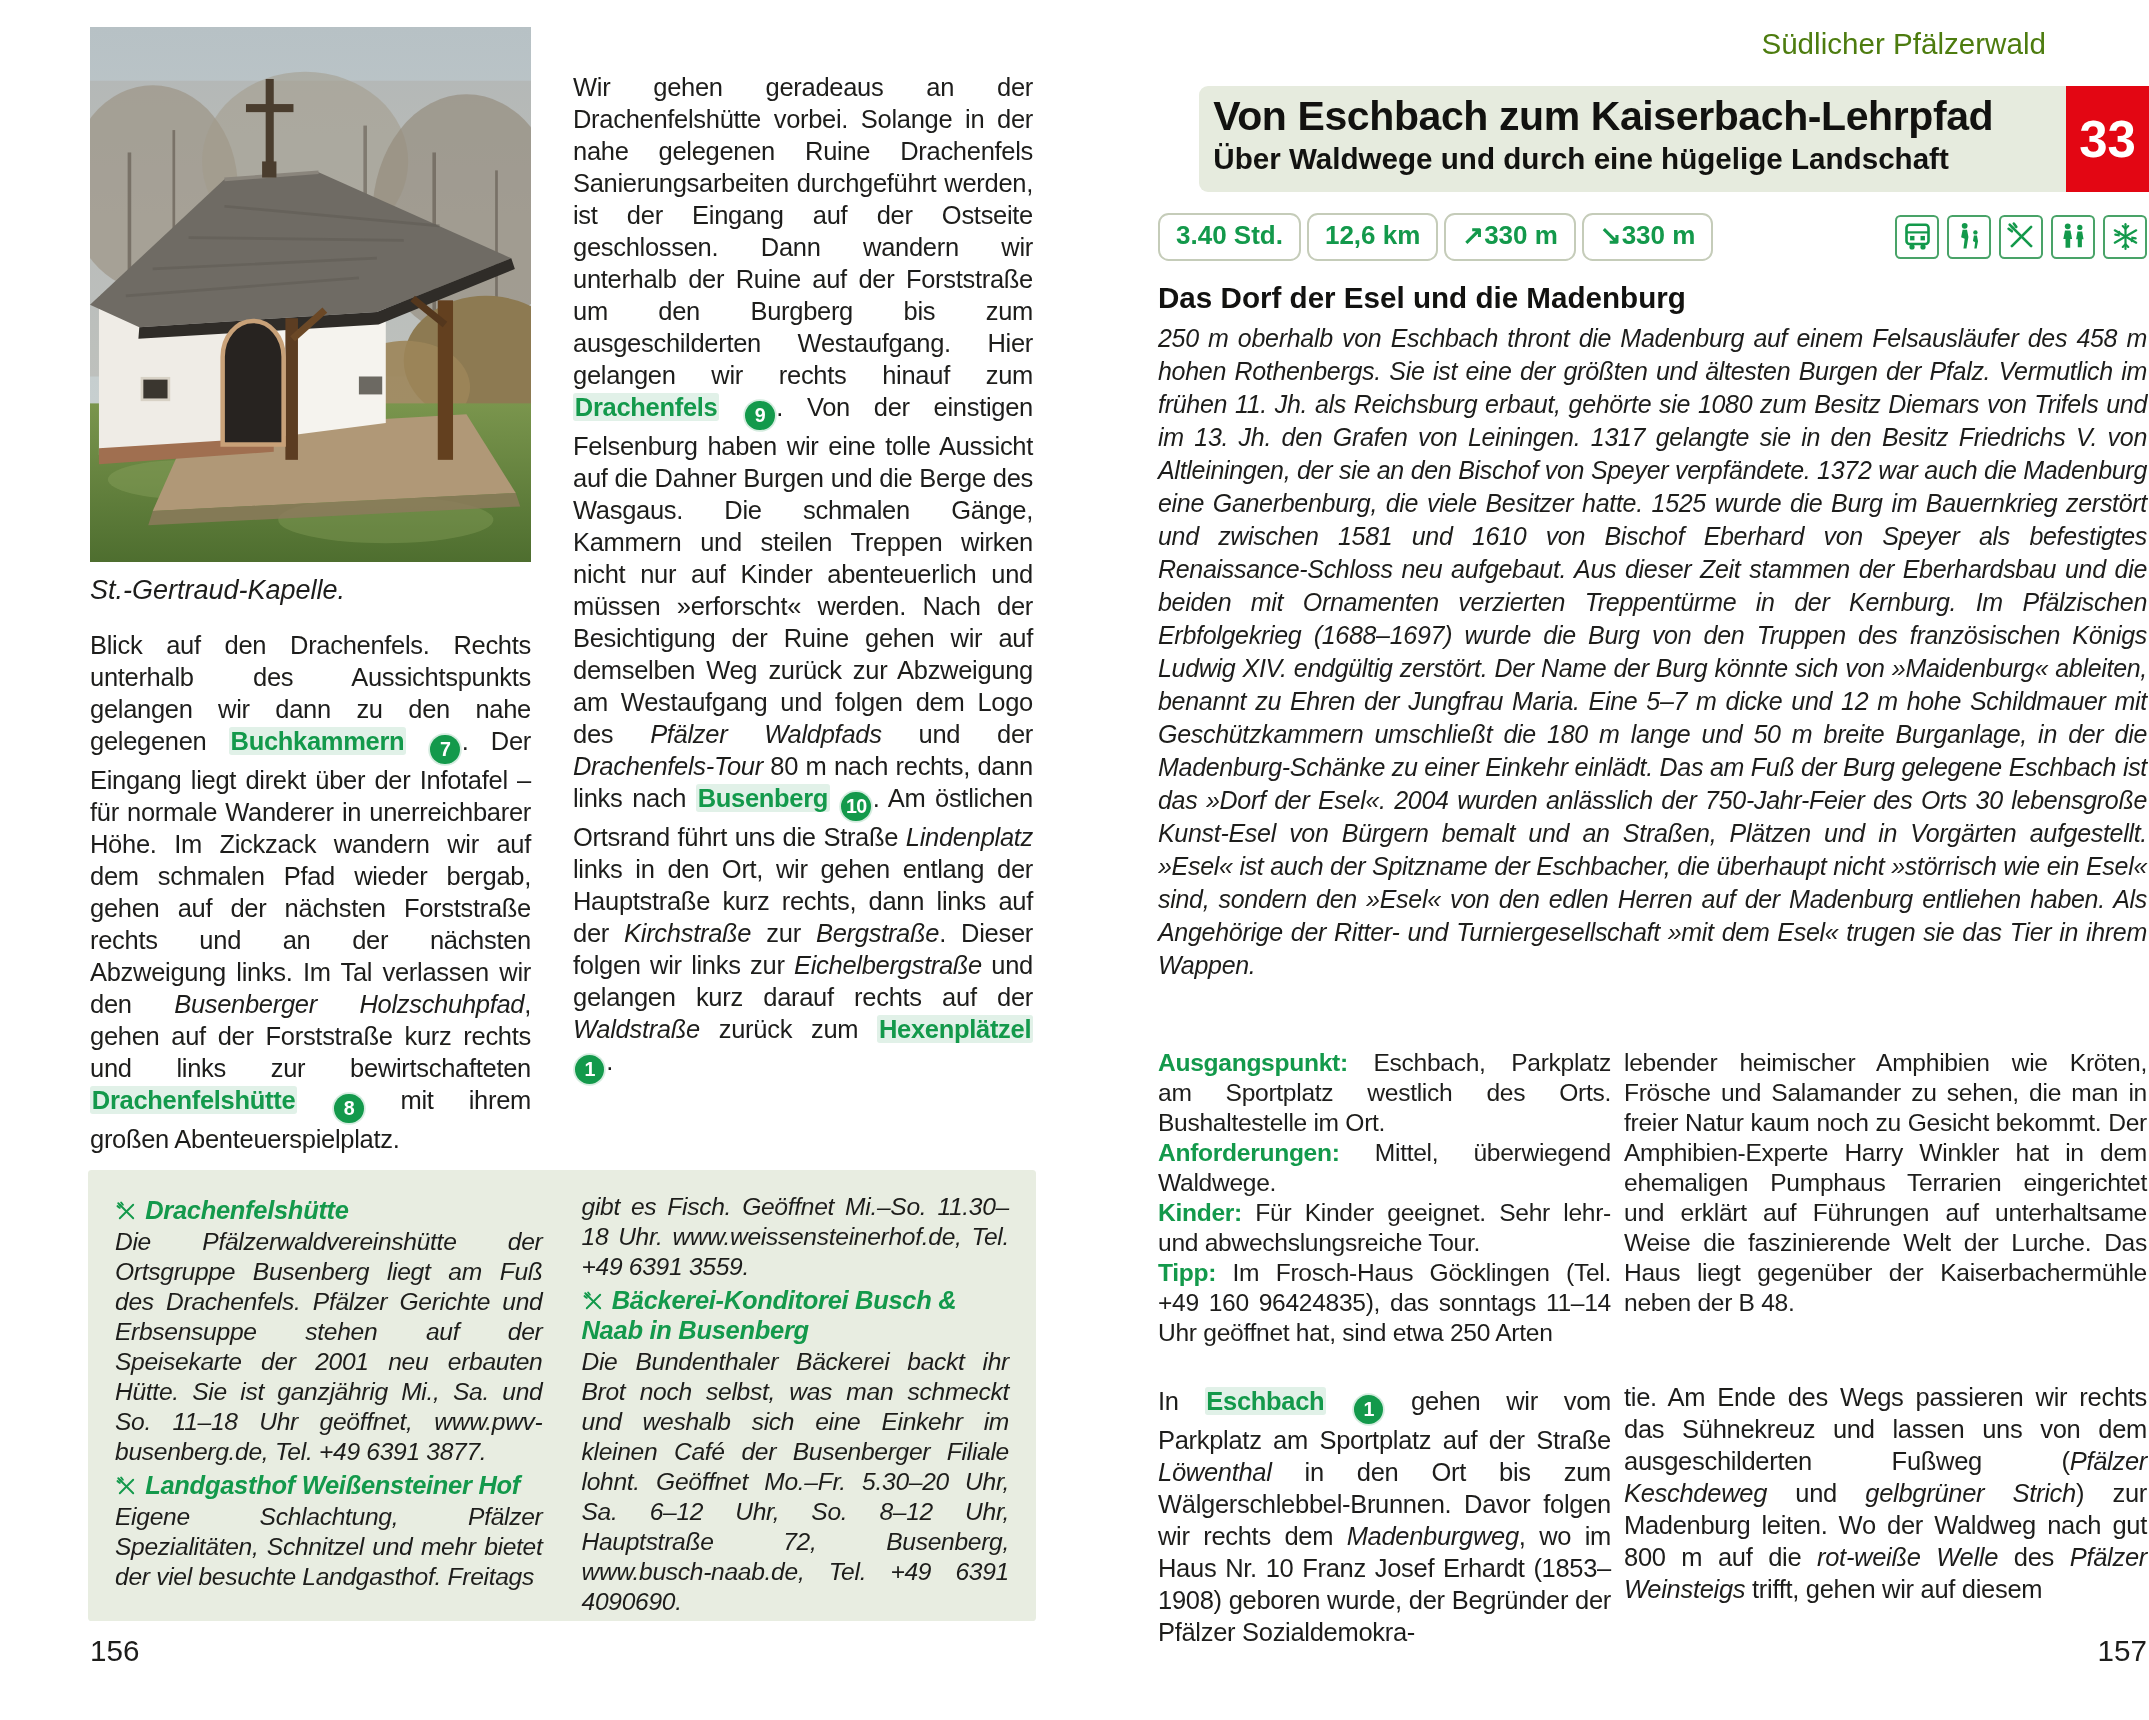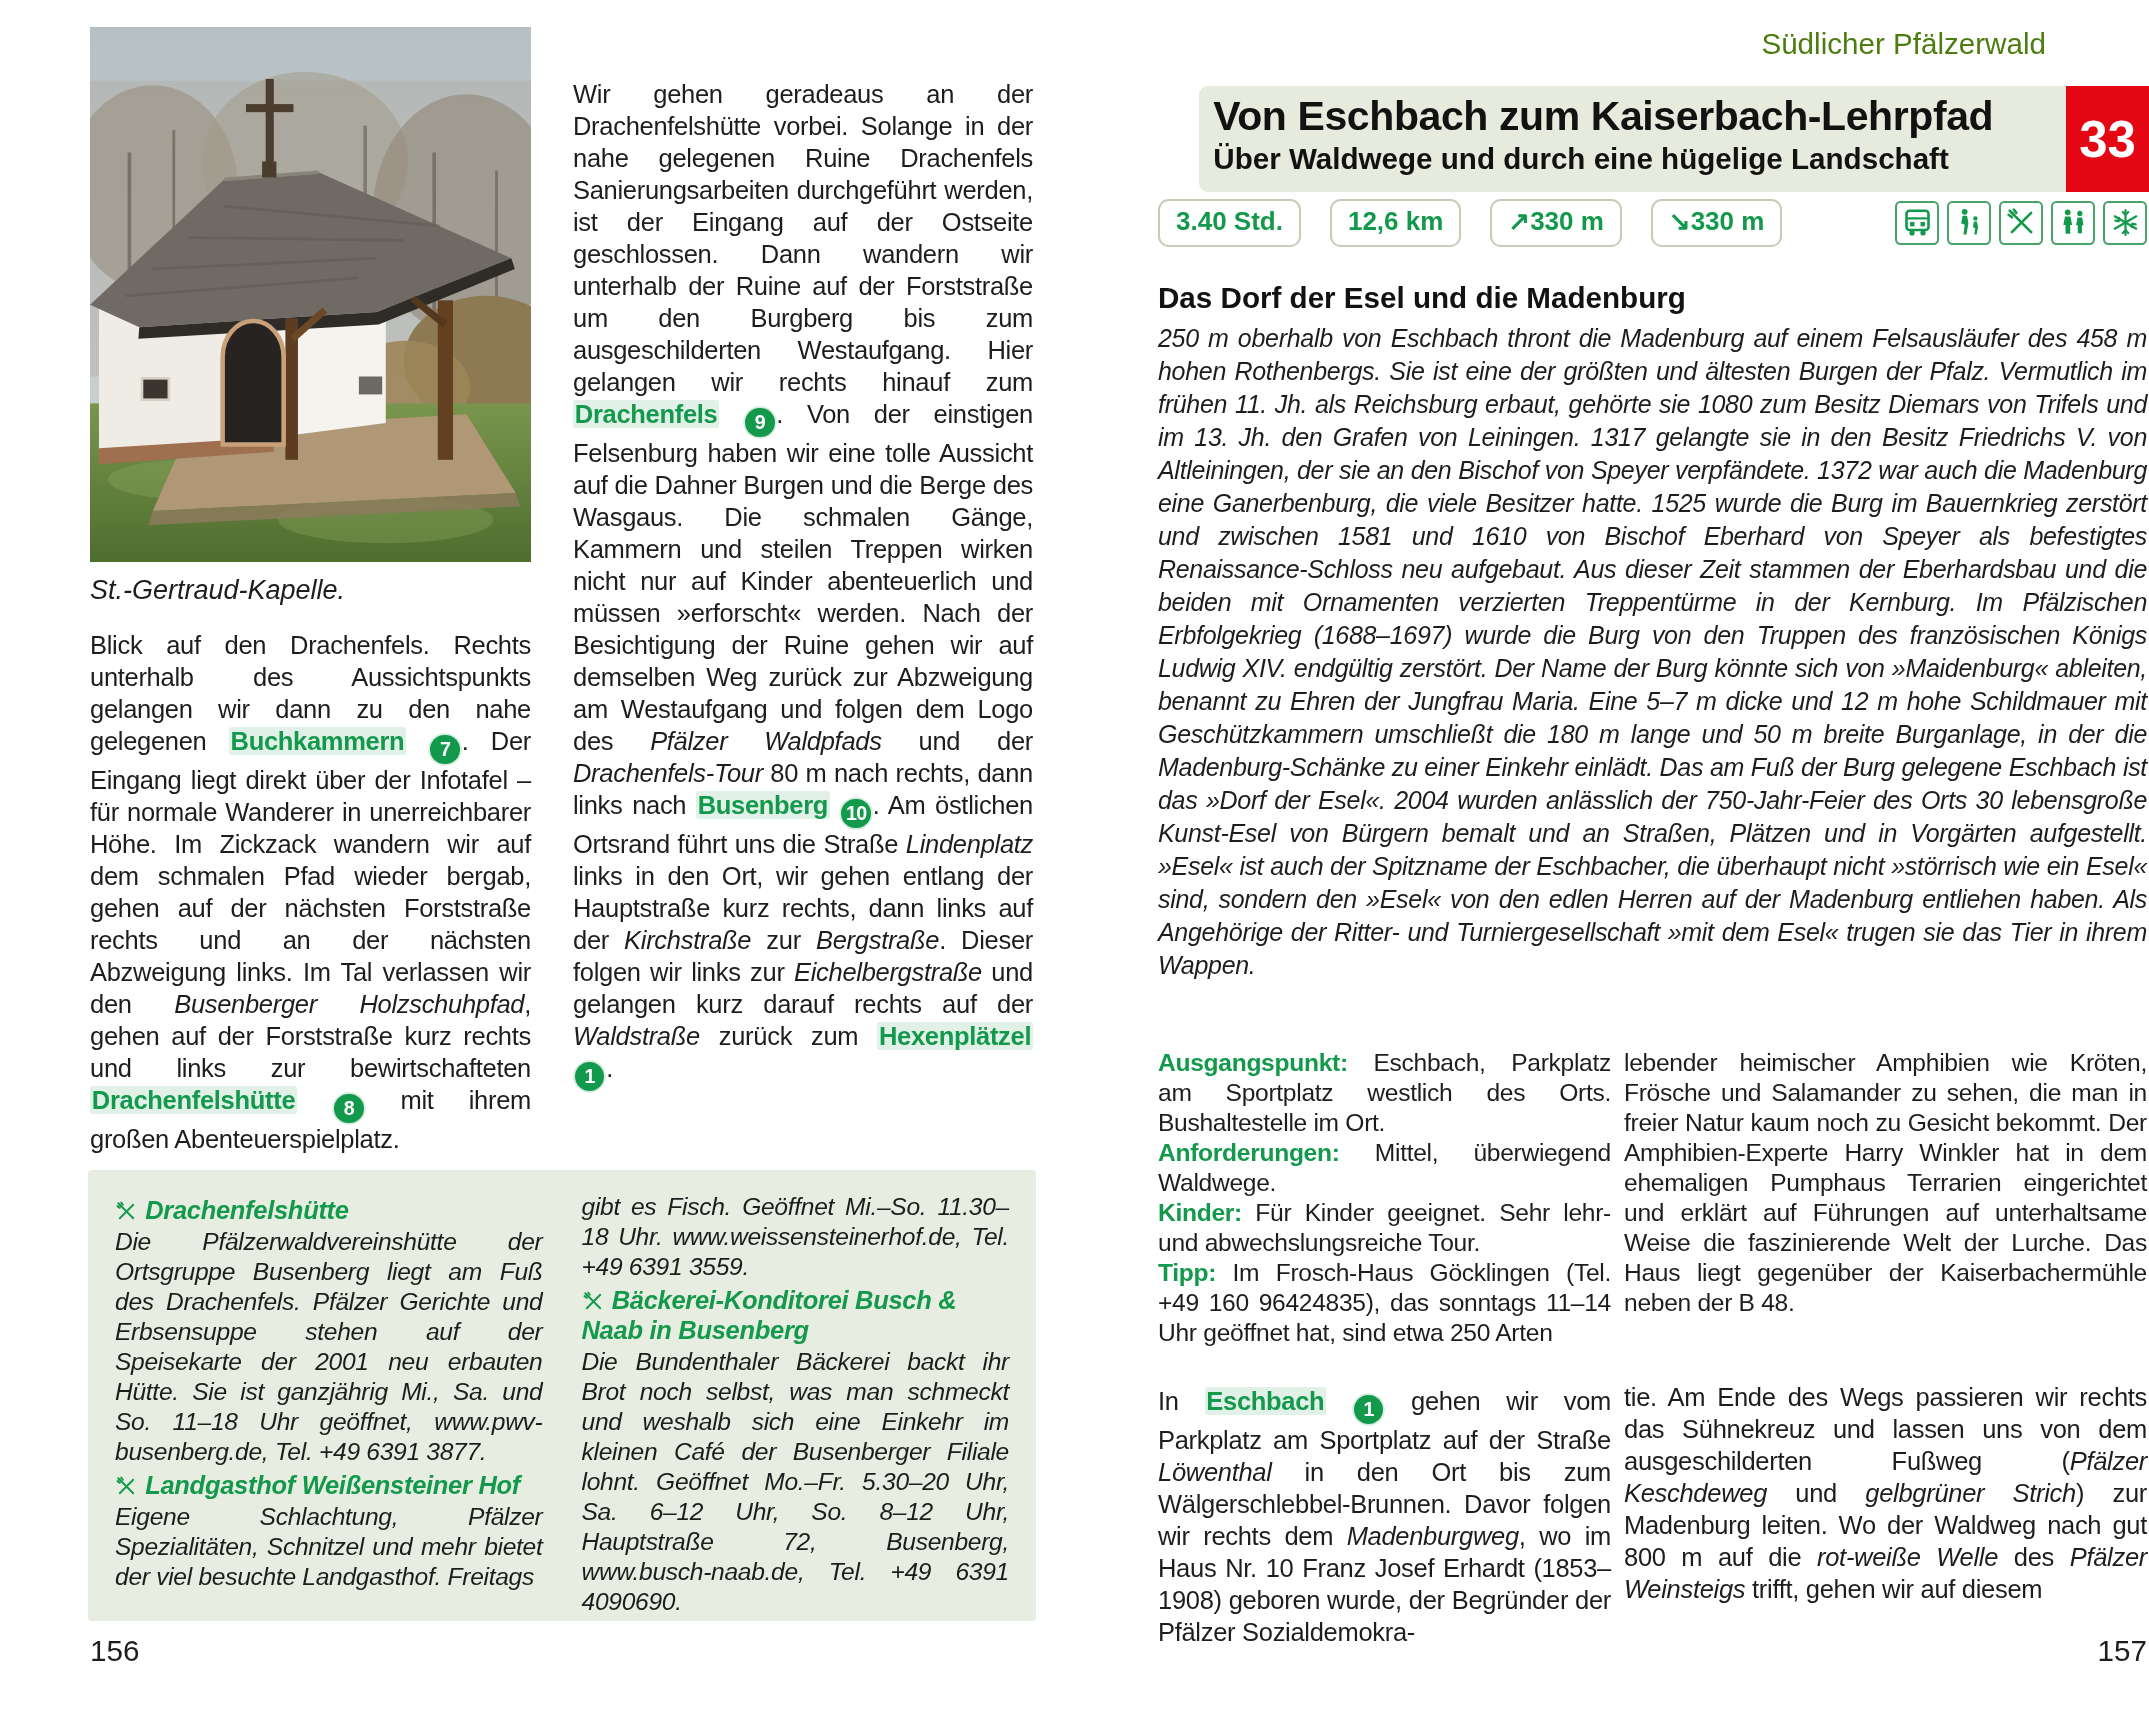--- a/index.html
+++ b/index.html
@@ -17,42 +17,42 @@
         letter-spacing:-0.9px;vertical-align:-6.3px;margin:0 1.8px;box-shadow:0 0 0 1.8px rgba(20,150,75,.18);}
   .pagenum{position:absolute;font-size:29.6px;color:#1d1d1b;}
 
   :root{--green:#13994b;--red:#e30613;--boxbg:#e8ede1;--titlebg:#e6ebde;}
 
   
   .photo{position:absolute;left:90px;top:27px;width:441px;height:535px;margin:0;overflow:hidden;}
   .photo svg{display:block;width:100%;height:100%;}
   .caption{position:absolute;left:90px;top:575px;width:441px;font-style:italic;font-size:27px;}
   .colA{left:90px;top:629px;width:441px;}
-  .colB{left:573px;top:78px;width:460px;}
+  .colB{left:573px;top:71px;width:460px;}
 
   .green-box{position:absolute;left:88px;top:1170px;width:948px;height:451px;background:var(--boxbg);
              display:flex;gap:39px;padding:21.5px 27px 9px 27px;box-sizing:border-box;border-radius:3.6px;}
   .gb-col{width:428px;font-size:24.6px;line-height:30px;letter-spacing:-0.3px;text-align:justify;}
   .gb-text{font-style:italic;}
   .gb-head{color:var(--green);font-weight:700;font-style:italic;font-size:25.5px;margin:3.6px 0 1.8px 0;text-align:left;}
   .gb-head .gb-ic{display:inline-block;width:23px;height:23px;vertical-align:-3.6px;margin-right:7.2px;}
 
   .pn-l{left:90px;top:1634px;}
 
   
   .region-label{position:absolute;left:1155px;top:27px;width:891px;text-align:right;
                 font-size:29.6px;color:#4d7c0f;}
   .title-block{position:absolute;left:1155px;top:86px;width:911px;height:106px;background:var(--titlebg);
                border-radius:9px 0 0 9px;box-sizing:border-box;padding:7.2px 0 0 14.3px;margin-left:44px;}
   .title-block h1{margin:0;font-size:41px;line-height:47px;letter-spacing:-0.4px;font-weight:700;color:#121210;}
   .title-block h2{margin:1.8px 0 0 0;font-size:29.6px;font-weight:700;color:#121210;}
   .tour-num{position:absolute;left:2066px;top:86px;width:83px;height:106px;background:var(--red);
             color:#fff;font-weight:700;font-size:51px;display:flex;align-items:center;justify-content:center;}
 
-  .stats-row{position:absolute;left:1158px;top:199px;width:989px;display:flex;align-items:center;gap:29px;justify-content:space-between;}
+  .stats-row{position:absolute;left:1158px;top:213px;width:989px;display:flex;align-items:center;gap:6px;justify-content:space-between;}
   .stat{display:inline-flex;align-items:center;border:2.7px solid #c5ccb9;border-radius:10.7px;background:#fff;
         color:var(--green);font-weight:700;font-size:26px;padding:5.4px 16px 7.2px 16px;white-space:nowrap;
         box-shadow:inset 0 0 0 1.8px #fff;}
   .icon-group{margin-left:auto;display:flex;gap:8px;}
   .tic{width:44px;height:44px;border:2.7px solid #49a368;border-radius:5.4px;background:#fff;box-sizing:border-box;
        display:flex;align-items:center;justify-content:center;}
   .tic svg{width:33px;height:33px;}
 
   .intro-head{position:absolute;left:1158px;top:281px;width:989px;margin:0;
               font-size:29.6px;font-weight:700;color:#121210;}

